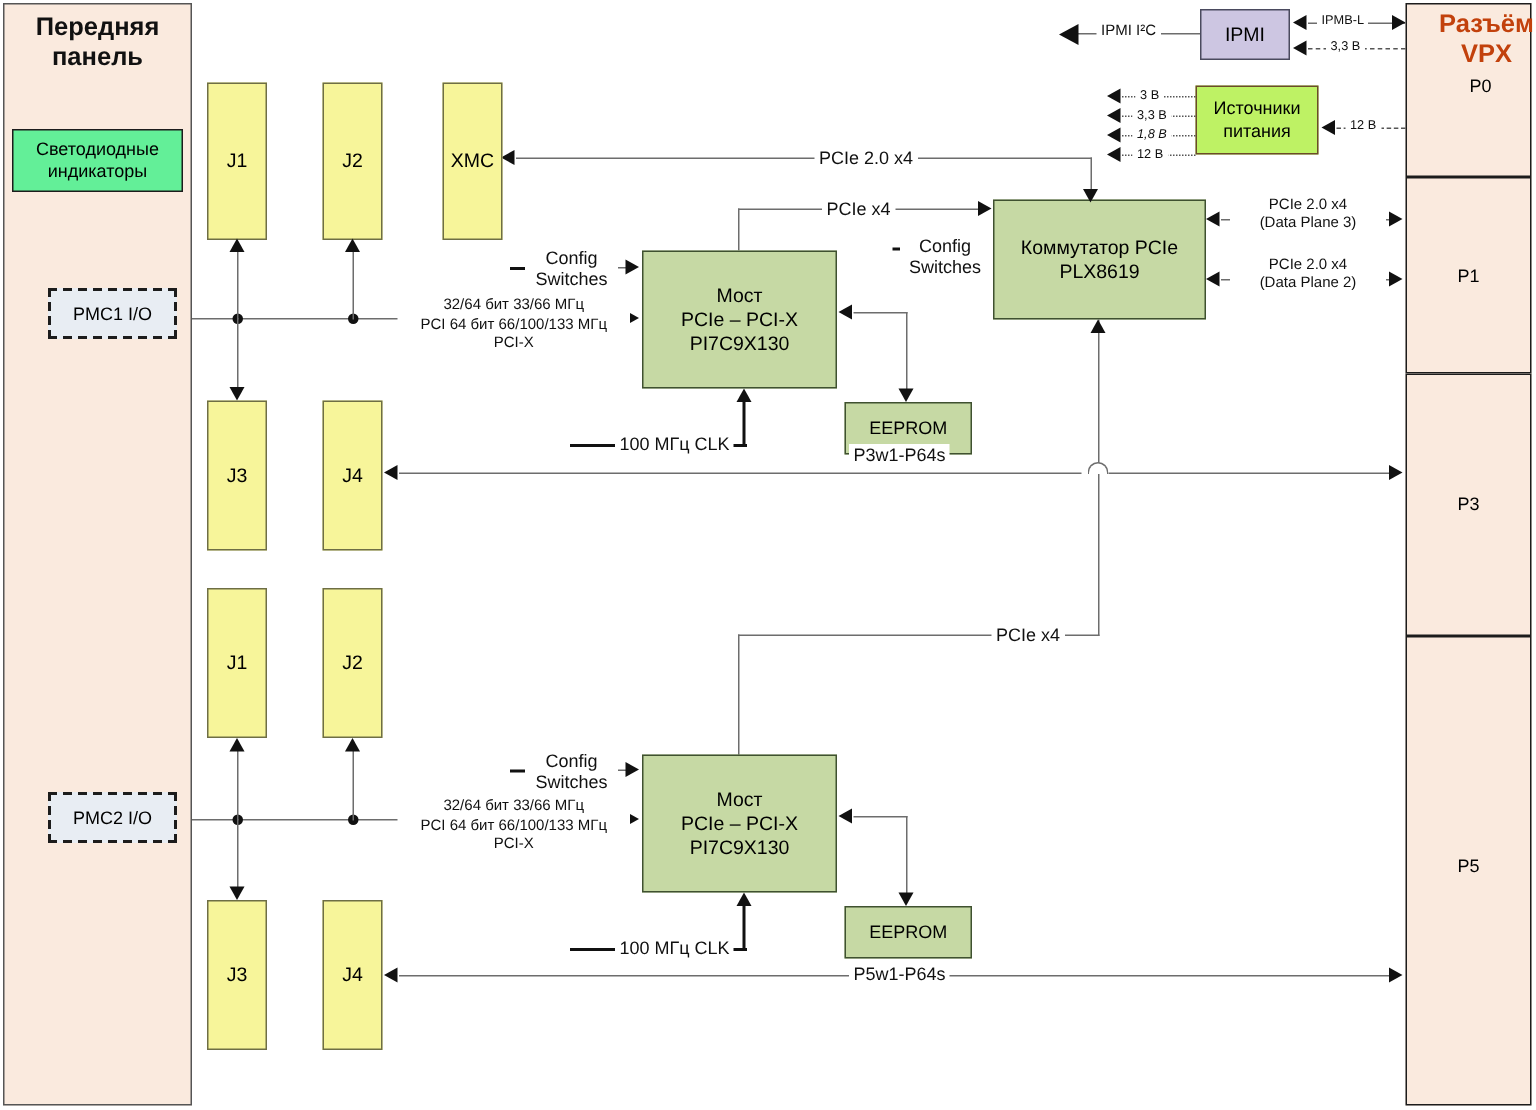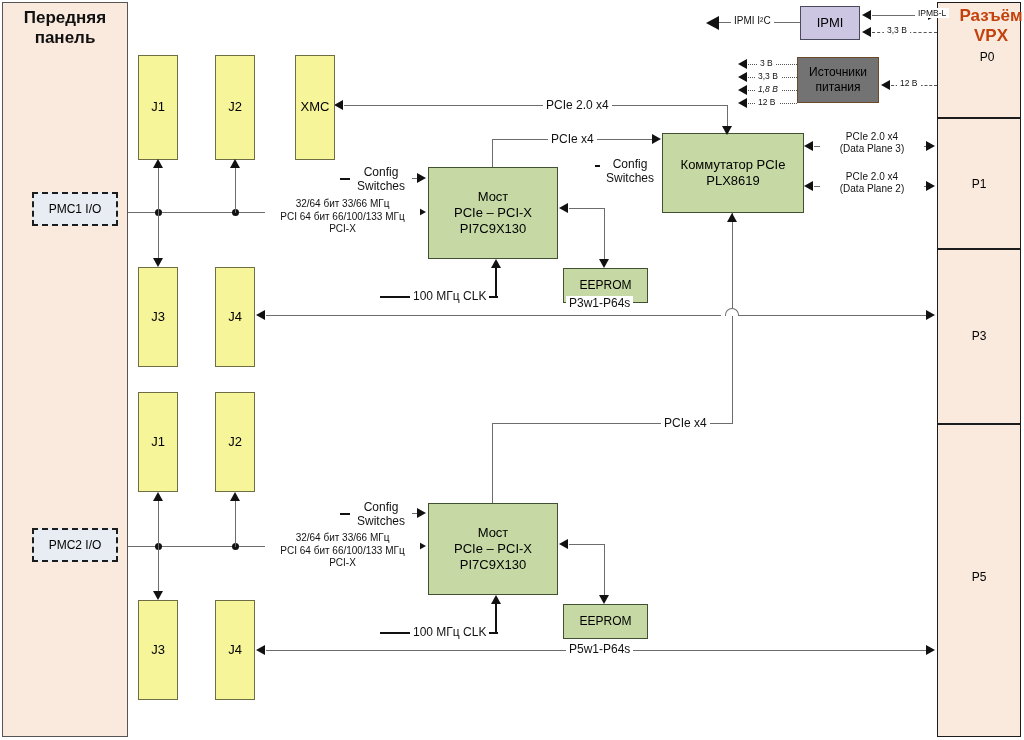--- a/index.html
+++ b/index.html
@@ -16,21 +16,21 @@
   .blk {
     display:flex; align-items:center; justify-content:center;
     text-align:center; line-height:1.25;
     border:1.5px solid #333333;
   }
   .blk-front   { background:#faeade; border:1.5px solid #555555; }
   .blk-yellow  { background:#f7f59a; border:1.5px solid #6e6e45; }
   .blk-green   { background:#c6d9a4; border:1.5px solid #3f5130; }
   .blk-led     { background:#63ef98; border:1.5px solid #1c1c1c; }
   .blk-ipmi    { background:#cdc6e2; border:1.5px solid #4a4a5e; }
-  .blk-power   { background:#737373; border:1.5px solid #6b4a2a; }
+  .blk-power   { background:#bef264; border:1.5px solid #6b4a2a; }
   .blk-vpx     { background:#faeade; border:1.5px solid #1c1c1c; }
   .blk-pmc     { background:#e8edf3; border:2px dashed #1c1c1c; }
 
   .t-title { font-weight:bold; font-size:17px; }
   .t-vpx   { font-weight:bold; font-size:17px; }
   .t-mid   { font-size:13px; }
   .t-sm    { font-size:12px; }
   .t-xs    { font-size:10px; }
   .t-xxs   { font-size:8.5px; }
 
@@ -85,20 +85,24 @@
 
 <div id="root">
 
   <div class="abs blk blk-front" style="left:2px; top:2px; width:126px; height:735px; display:block;"></div>
 
   <div class="abs t-title lbl-c" style="left:4px; top:8px; width:122px; color:#111;">
     <div>Передняя</div>
     <div>панель</div>
   </div>
 
+  <div class="abs blk blk-led" style="left:8px; top:86px; width:114px; height:42px; flex-direction:column;">
+    <span class="t-sm">Светодиодные</span>
+    <span class="t-sm">индикаторы</span>
+  </div>
 
   <div class="abs blk blk-pmc" style="left:32px; top:192px; width:86px; height:34px;">
     <span class="t-sm">PMC1 I/O</span>
   </div>
 
   <div class="abs blk blk-pmc" style="left:32px; top:528px; width:86px; height:34px;">
     <span class="t-sm">PMC2 I/O</span>
   </div>
 
   <div class="abs blk blk-vpx" style="left:937px; top:2px; width:84px; height:116px; display:block;"></div>
@@ -121,21 +125,21 @@
     <span class="t-mid">IPMI</span>
   </div>
 
   <div class="abs wire hline" style="left:718px; top:22px; width:82px;"></div>
   <div class="abs ah ah-big-l" style="left:706px; top:16px;"></div>
   <div class="abs lbl t-xs" style="left:731px; top:15px;">IPMI I²C</div>
 
   <div class="abs wire hline" style="left:872px; top:15px; width:65px;"></div>
   <div class="abs ah ah-l" style="left:862px; top:10px;"></div>
   <div class="abs ah ah-r" style="left:928px; top:10px;"></div>
-  <div class="abs lbl t-xxs" style="left:915px; top:8px;">IPMB-L</div>
+  <div class="abs lbl t-xxs" style="left:878px; top:8px;">IPMB-L</div>
 
   <div class="abs dash-h" style="left:872px; top:32px; width:65px;"></div>
   <div class="abs ah ah-l" style="left:862px; top:27px;"></div>
   <div class="abs lbl t-xxs" style="left:884px; top:25px;">3,3 В</div>
 
   <div class="abs blk blk-power" style="left:797px; top:57px; width:82px; height:46px; flex-direction:column;">
     <span class="t-sm">Источники</span>
     <span class="t-sm">питания</span>
   </div>
 

